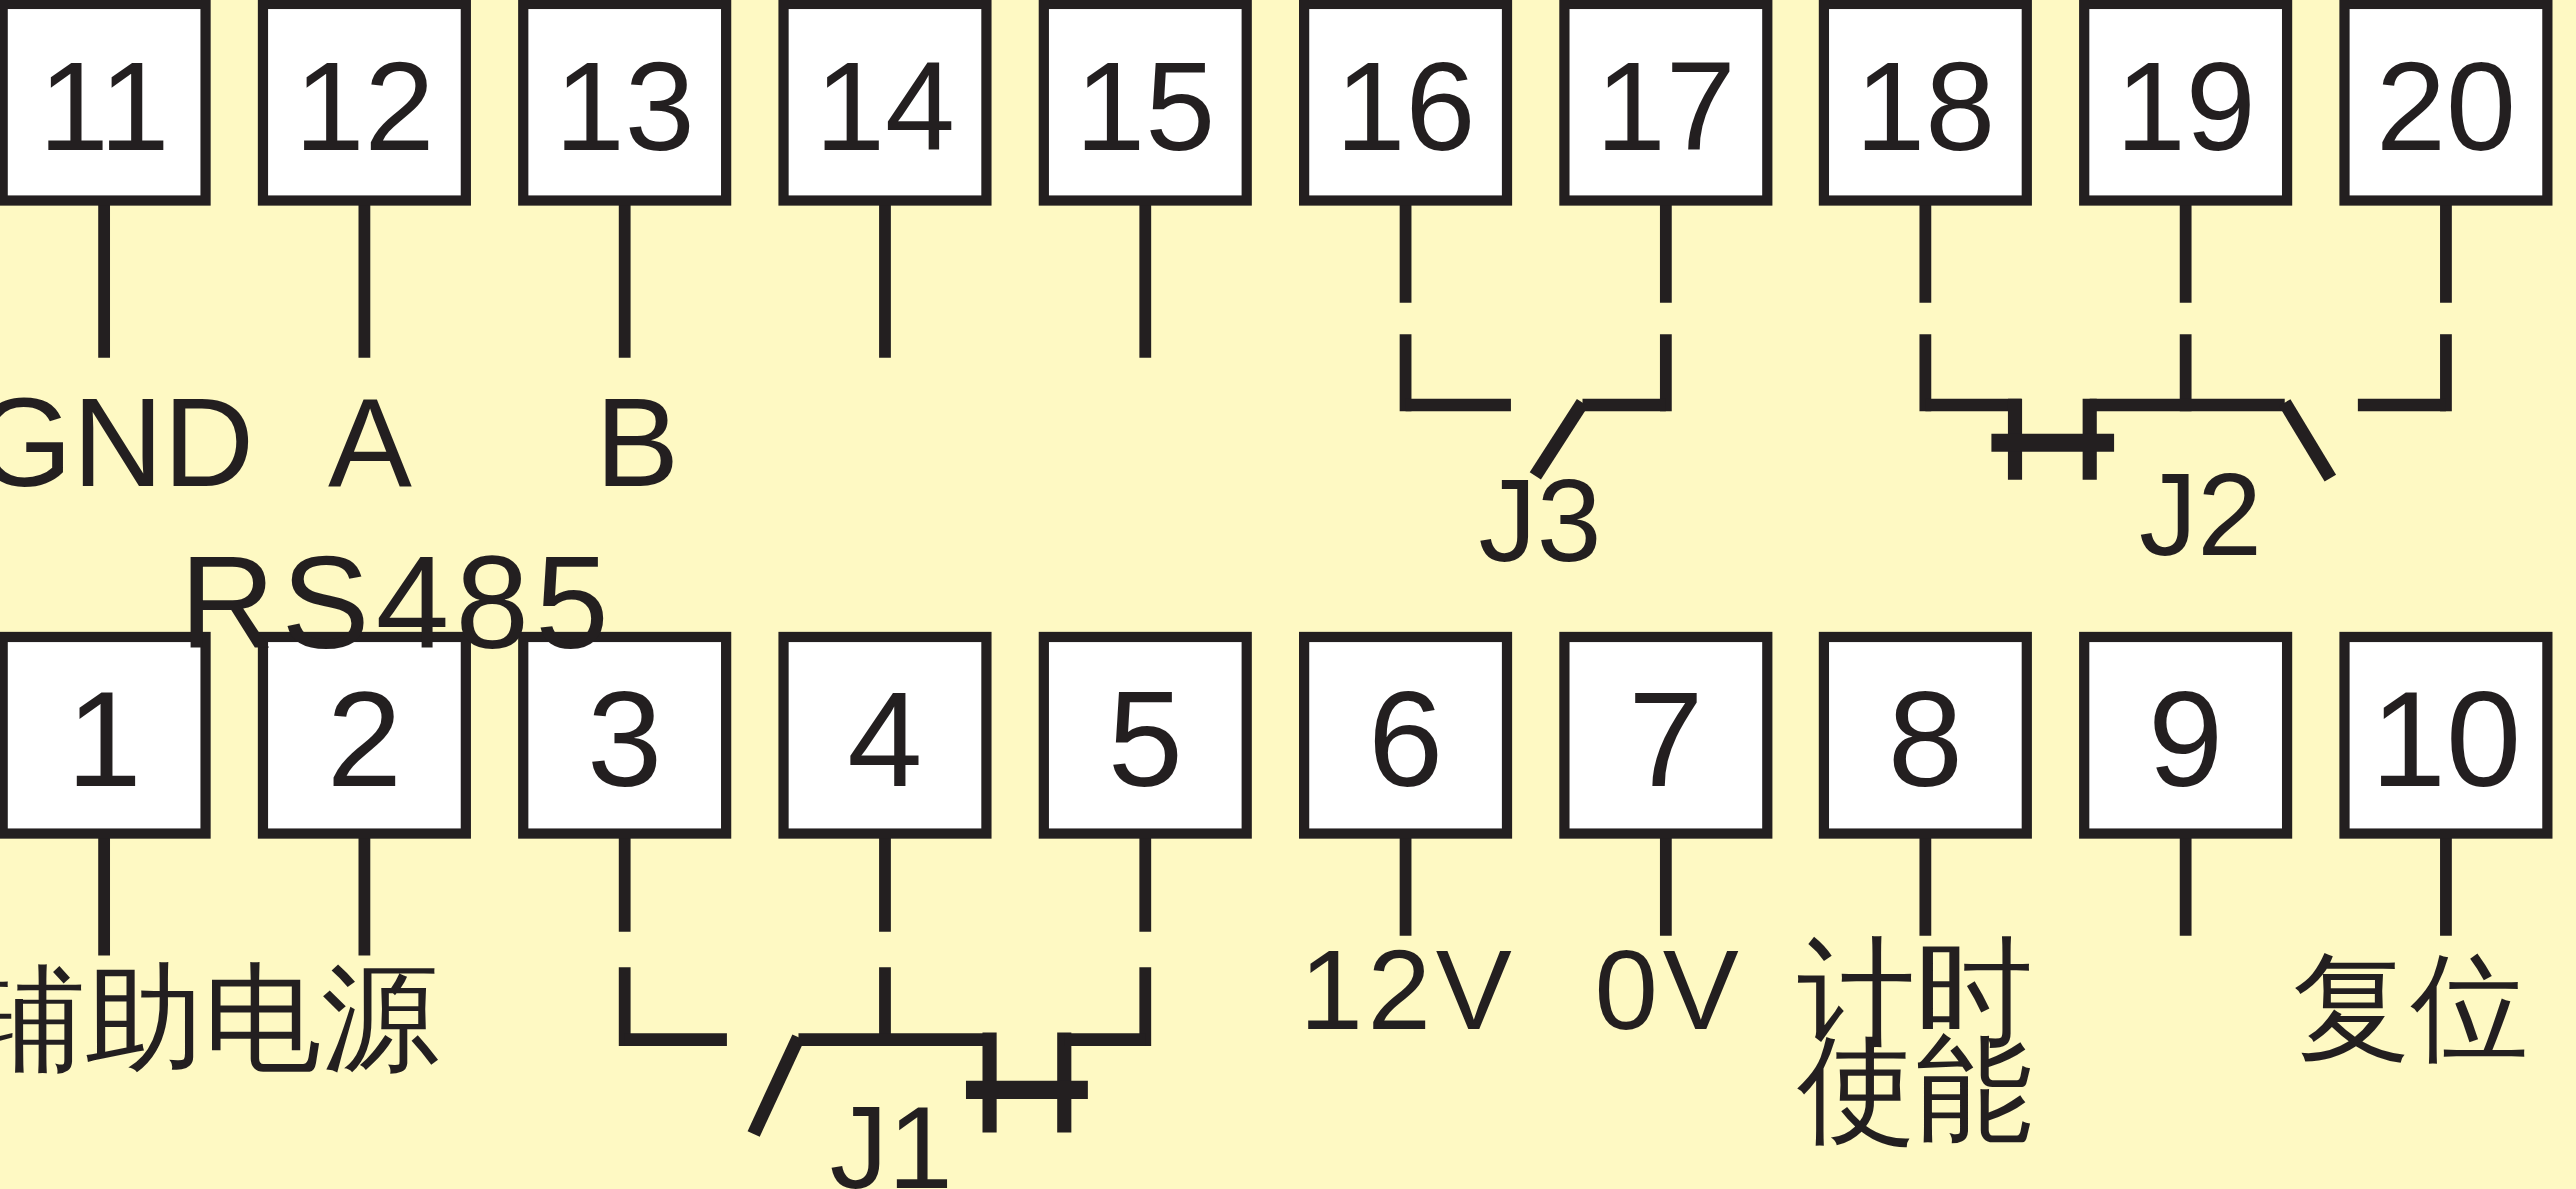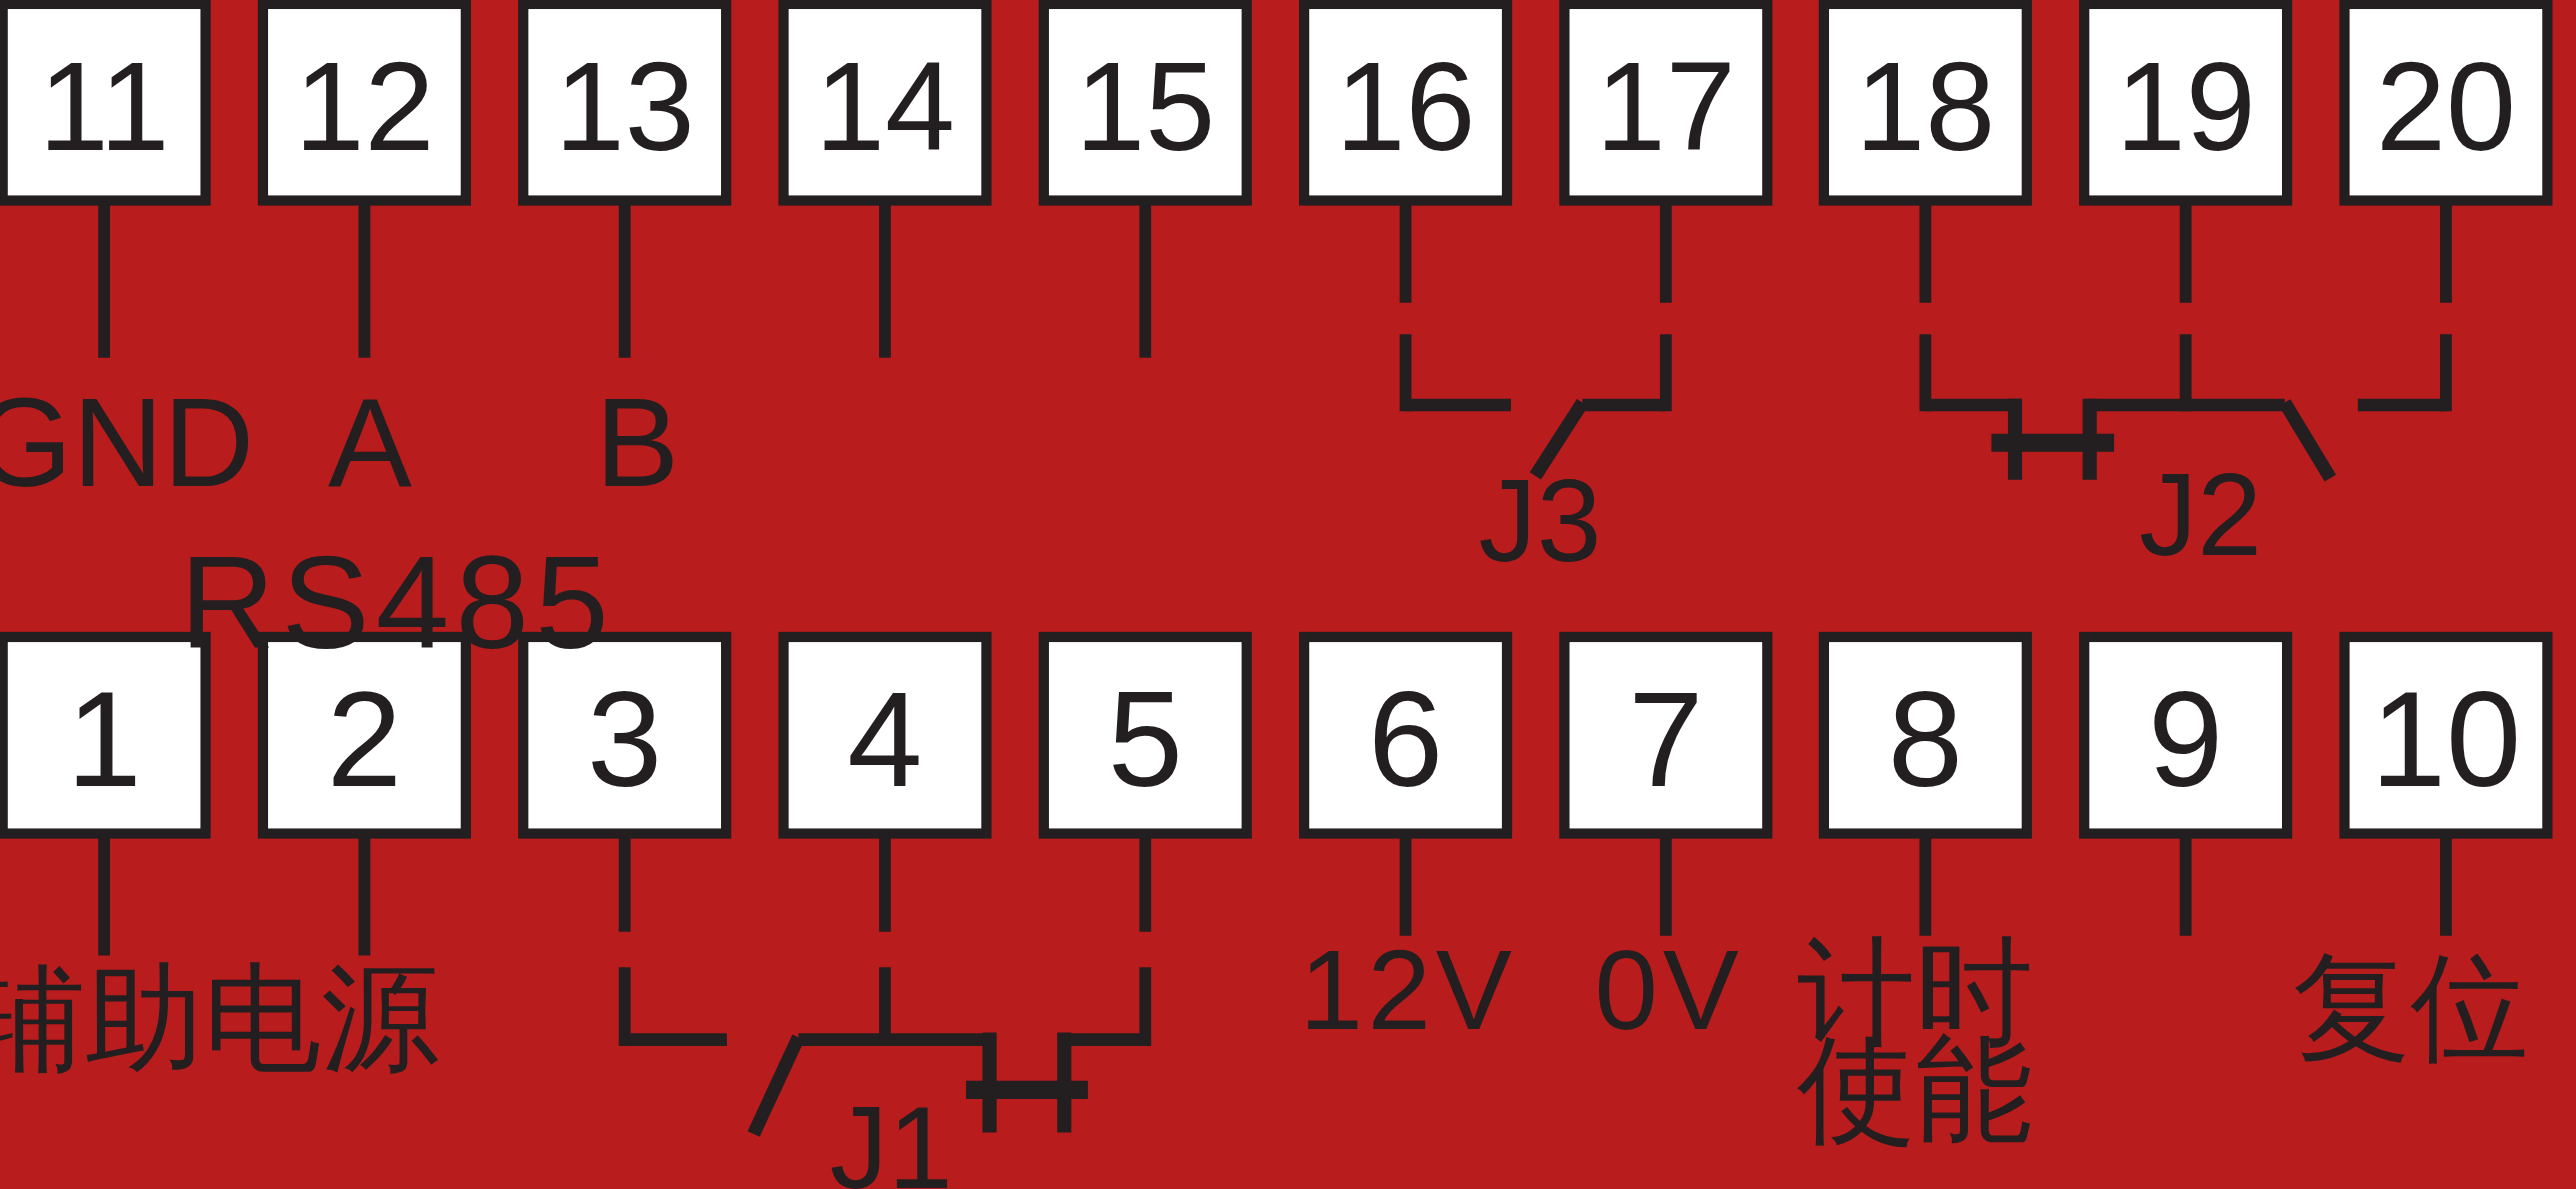--- a/index.html
+++ b/index.html
@@ -2,21 +2,21 @@
 <html style="font-size:12.6px"><head>
 <meta charset="utf-8">
 <style>
   html,body{
     margin:0; padding:0; background:#ffffff;
     font-family:"Liberation Sans","DejaVu Sans",sans-serif;
   }
   .stage{
     position:relative;
     width:2576px; height:1189px;
-    background:#b91c1c;
+    background:#fef9c3;
     overflow:hidden;
   }
   svg{ display:block; }
   text{
     font-family:"Liberation Sans","DejaVu Sans",sans-serif;
     fill:#231f20;
   }
   .num-top{ font-size:160px; }
   .num-bot{ font-size:172px; }
   .lbl-top{ font-size:160px; }

